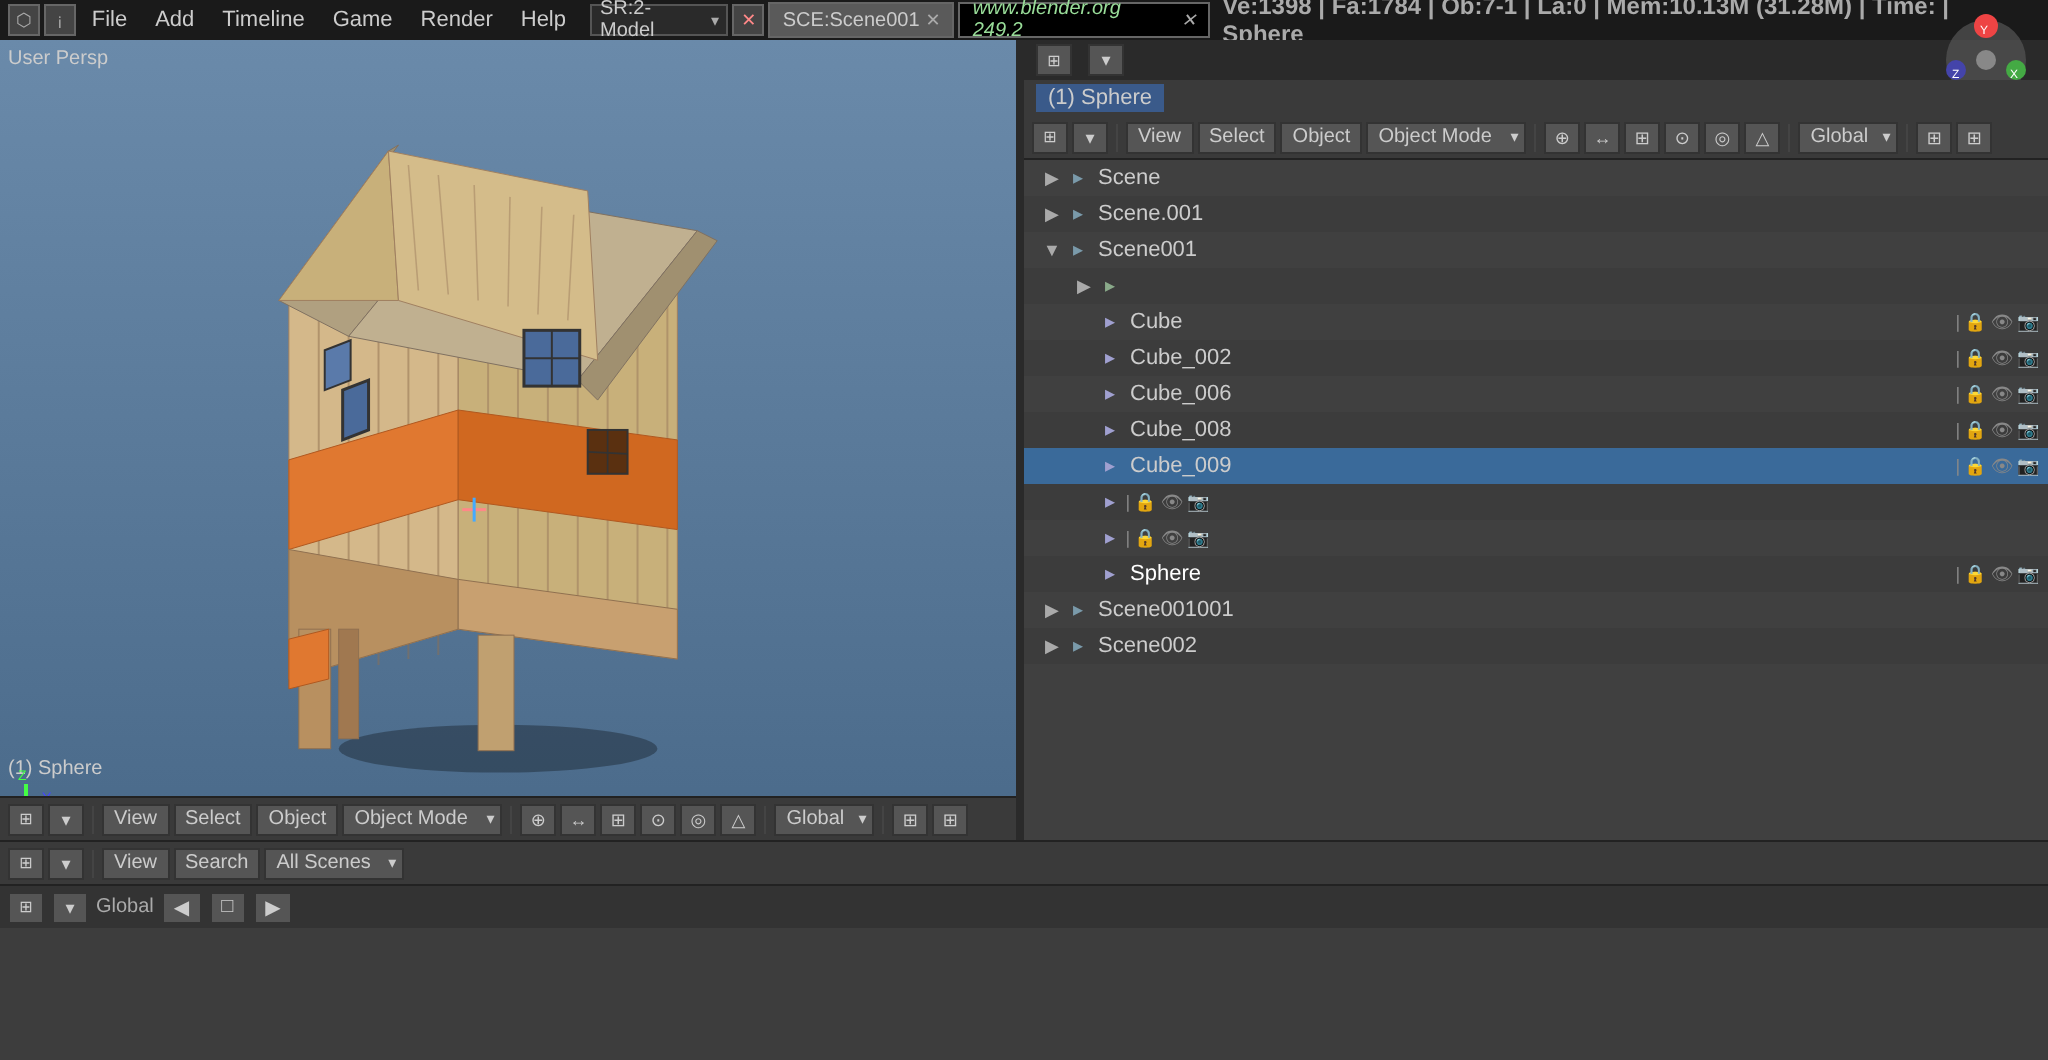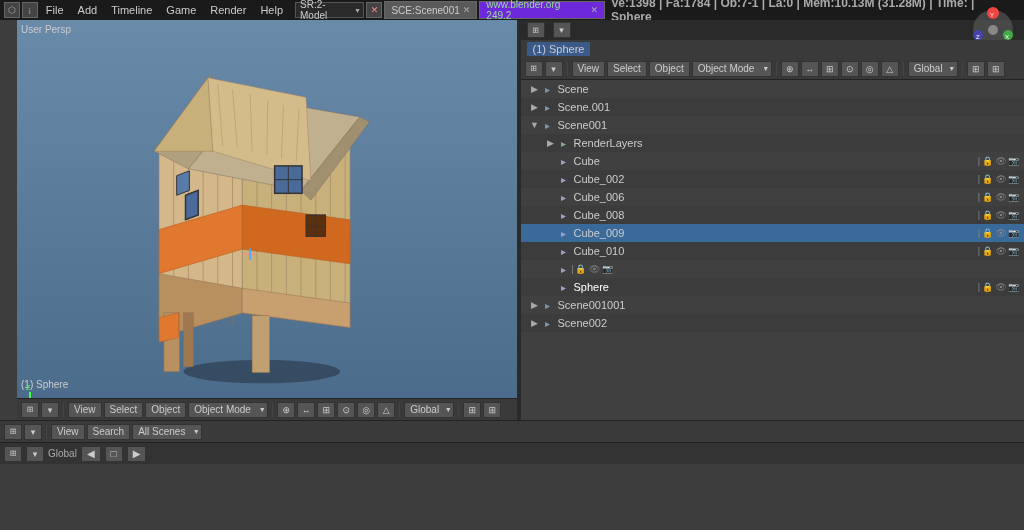--- a/index.html
+++ b/index.html
@@ -32,21 +32,20 @@
       display: flex;
     }
 
     
     #left-viewport {
       width: 510px;
       height: 400px;
       background: #5a7a9a;
       position: relative;
       overflow: hidden;
-      margin-left: 17px;
     }
 
     .viewport-label {
       position: absolute;
       top: 4px;
       left: 4px;
       color: #ccc;
       font-size: 10px;
     }
 
@@ -246,21 +245,21 @@
   <span class="top-bar-menu">Help</span>
   <div class="top-bar-dropdown" style="margin-left:4px;">
     <span style="font-size:10px;">SR:2-Model</span>
     <span style="margin-left:3px;font-size:8px;color:#aaa;">▾</span>
   </div>
   <div class="top-bar-icon" style="font-size:9px;color:#f88;">✕</div>
   <div class="top-bar-tab active">
     <span style="font-size:10px;">SCE:Scene001</span>
     <span class="tab-close">✕</span>
   </div>
-  <div class="top-bar-tab" style="background:#6d28d9;">
+  <div class="top-bar-tab" style="background:#000000;font-style:italic;">
     <span style="font-size:10px;color:#9d9;">www.blender.org 249.2</span>
     <span class="tab-close">✕</span>
   </div>
   <div class="top-info">
     <span>Ve:1398 | Fa:1784 | Ob:7-1 | La:0 | Mem:10.13M (31.28M) | Time: | Sphere</span>
   </div>
 </div>
 
 <div id="main-layout">
 
@@ -457,21 +456,20 @@
       <span class="tree-icon" style="color:#7a9aaa;font-size:10px;">▸</span>
       <span class="tree-label">Scene001</span>
       <div class="outliner-icons-col">
         
       </div>
     </div>
         <div class="tree-item" style="background: rgb(60, 60, 60);">
       <span class="tree-indent" style="width:16px;flex-shrink:0;"></span>
       <span class="tree-arrow" style="color:#aaa;font-size:9px;width:12px;">▶</span>
       <span class="tree-icon" style="color:#8aaa8a;font-size:10px;">▸</span>
-      <span class="tree-label">RenderLayers</span>
       <div class="outliner-icons-col">
         
       </div>
     </div>
         <div class="tree-item" style="background: rgb(64, 64, 64);">
       <span class="tree-indent" style="width:16px;flex-shrink:0;"></span>
       <span class="tree-arrow" style="color:#aaa;font-size:9px;width:12px;"> </span>
       <span class="tree-icon" style="color:#a0a0d0;font-size:10px;">▸</span>
       <span class="tree-label">Cube</span>
       <div class="outliner-icons-col">
@@ -536,21 +534,20 @@
           <span style="color:#888;font-size:9px;">🔒</span>
           <span style="color:#888;font-size:9px;">👁</span>
           <span style="color:#888;font-size:9px;">📷</span>
 
       </div>
     </div>
         <div class="tree-item" style="background: rgb(60, 60, 60);">
       <span class="tree-indent" style="width:16px;flex-shrink:0;"></span>
       <span class="tree-arrow" style="color:#aaa;font-size:9px;width:12px;"> </span>
       <span class="tree-icon" style="color:#a0a0d0;font-size:10px;">▸</span>
-      <span class="tree-label">Cube_010</span>
       <div class="outliner-icons-col">
 
           <span style="color:#888;font-size:9px;">|</span>
           <span style="color:#888;font-size:9px;">🔒</span>
           <span style="color:#888;font-size:9px;">👁</span>
           <span style="color:#888;font-size:9px;">📷</span>
 
       </div>
     </div>
         <div class="tree-item" style="background: rgb(64, 64, 64);">

